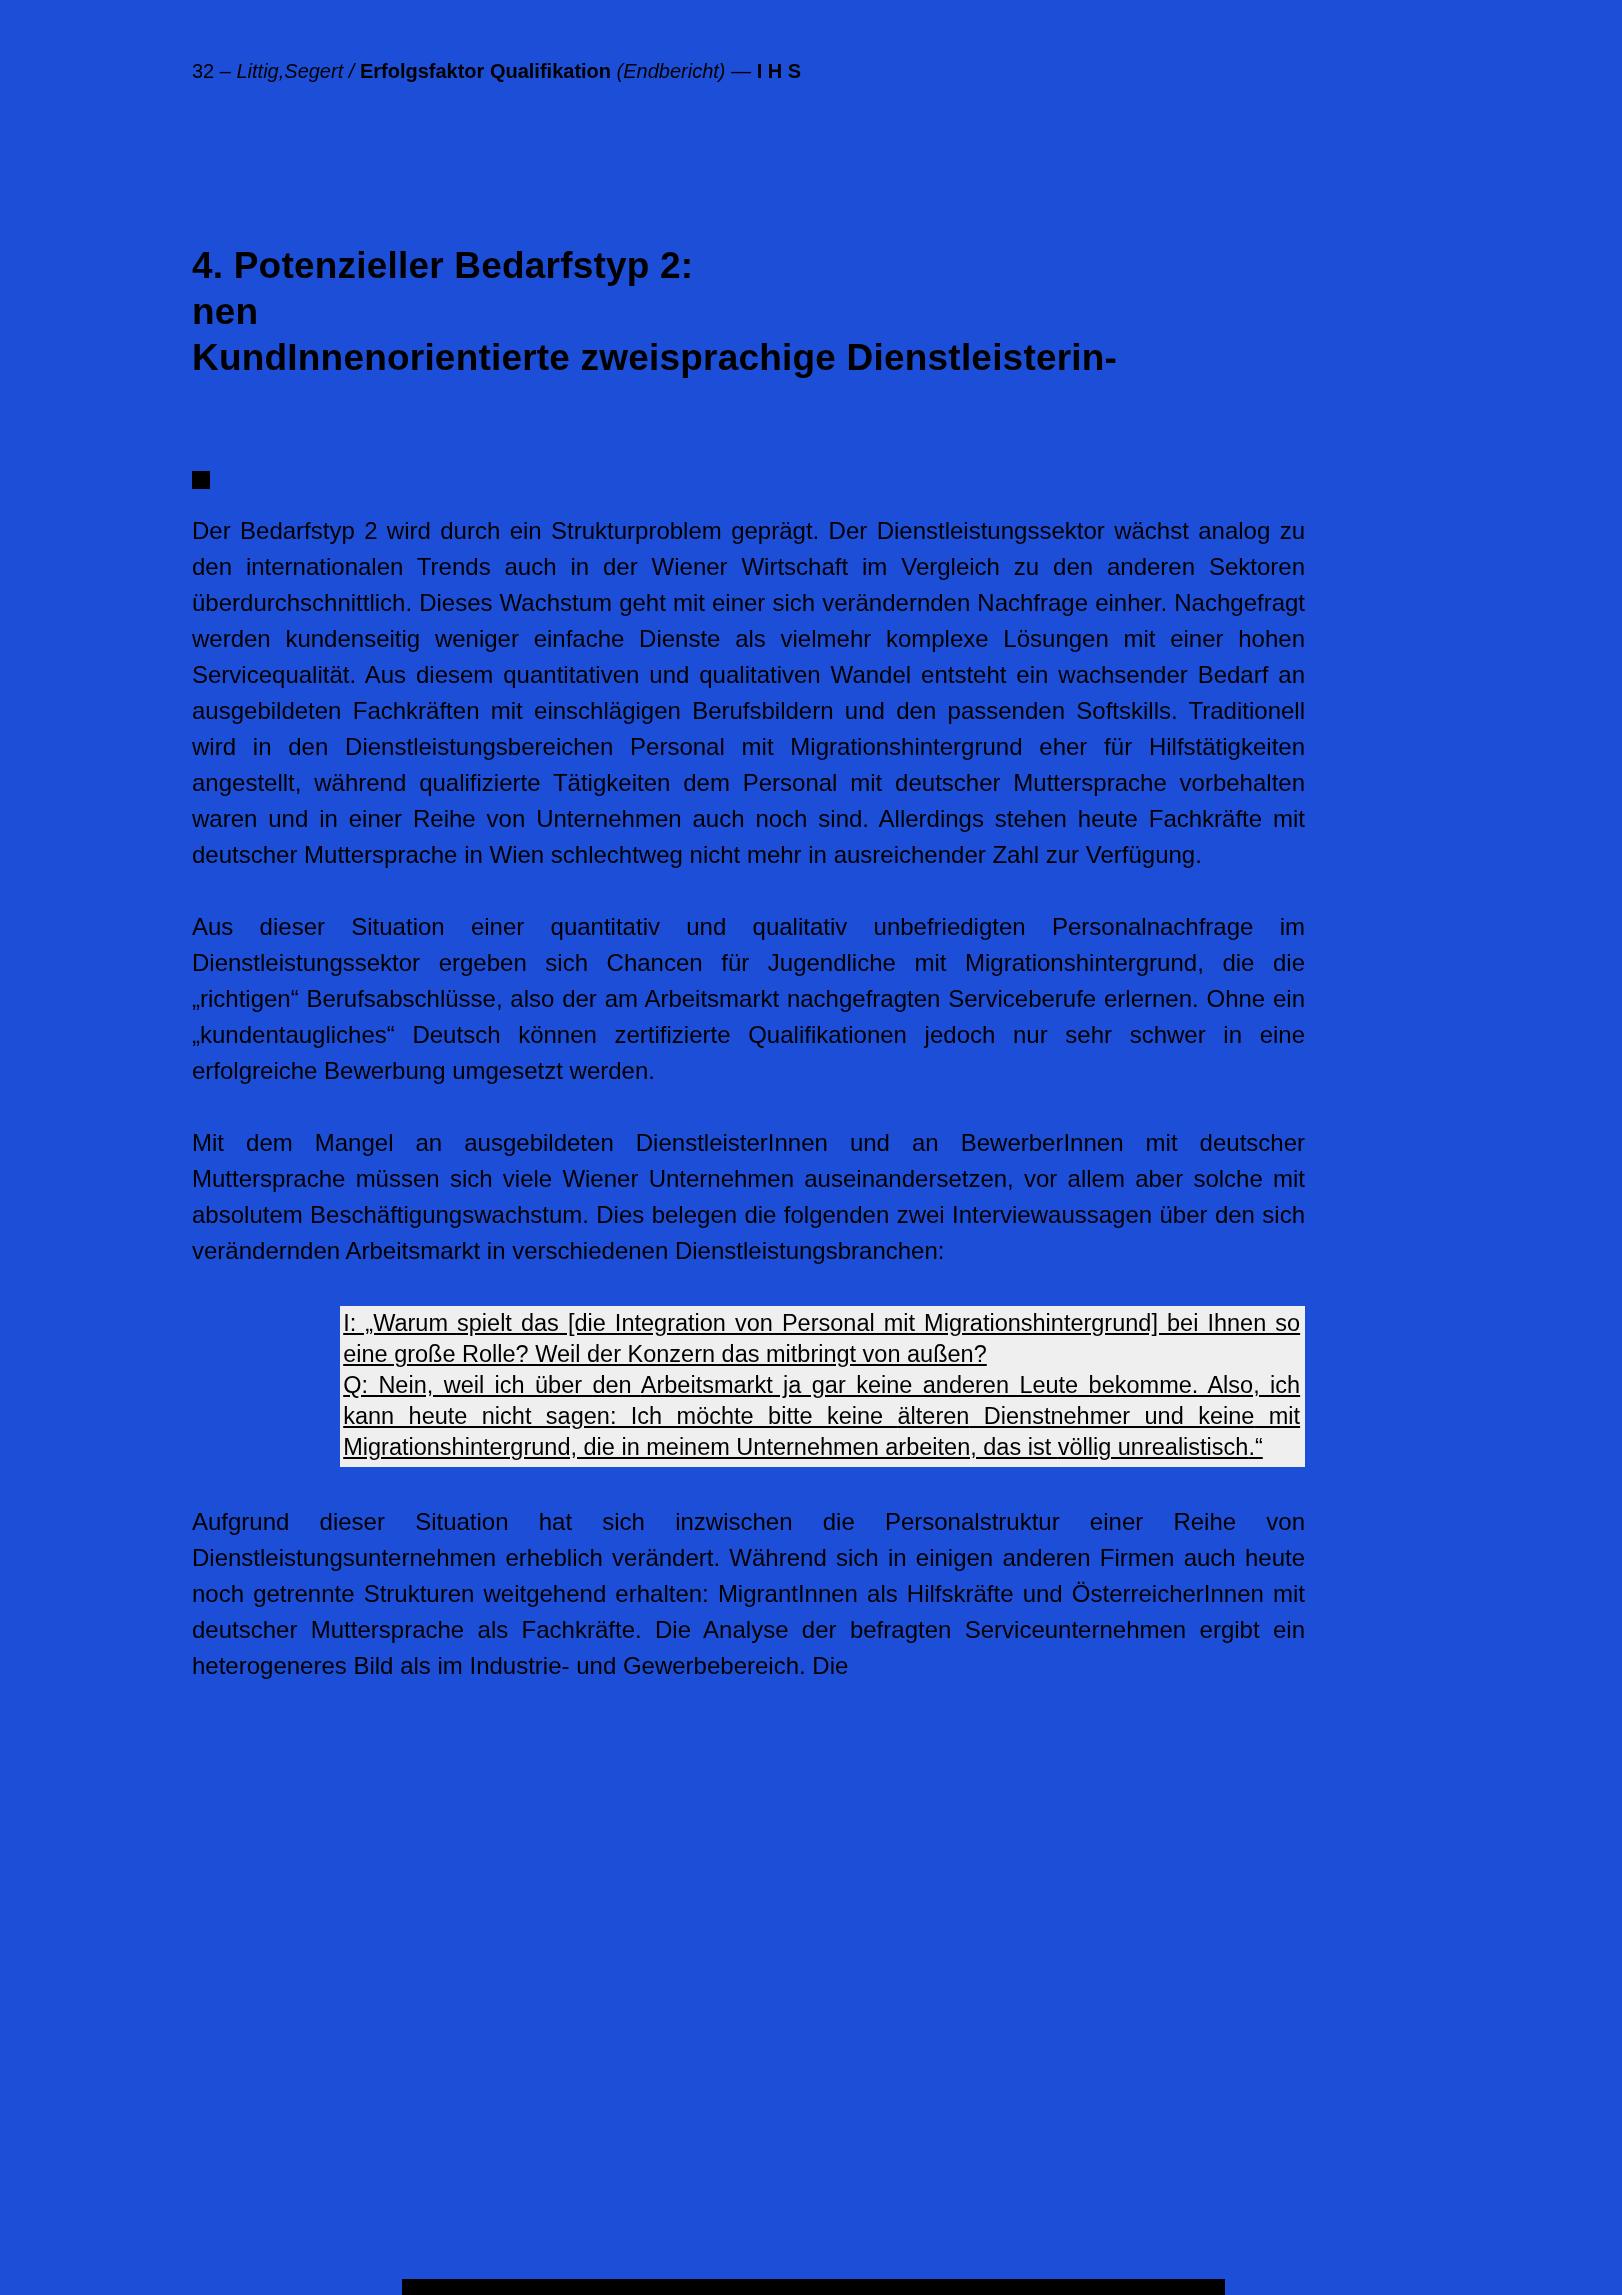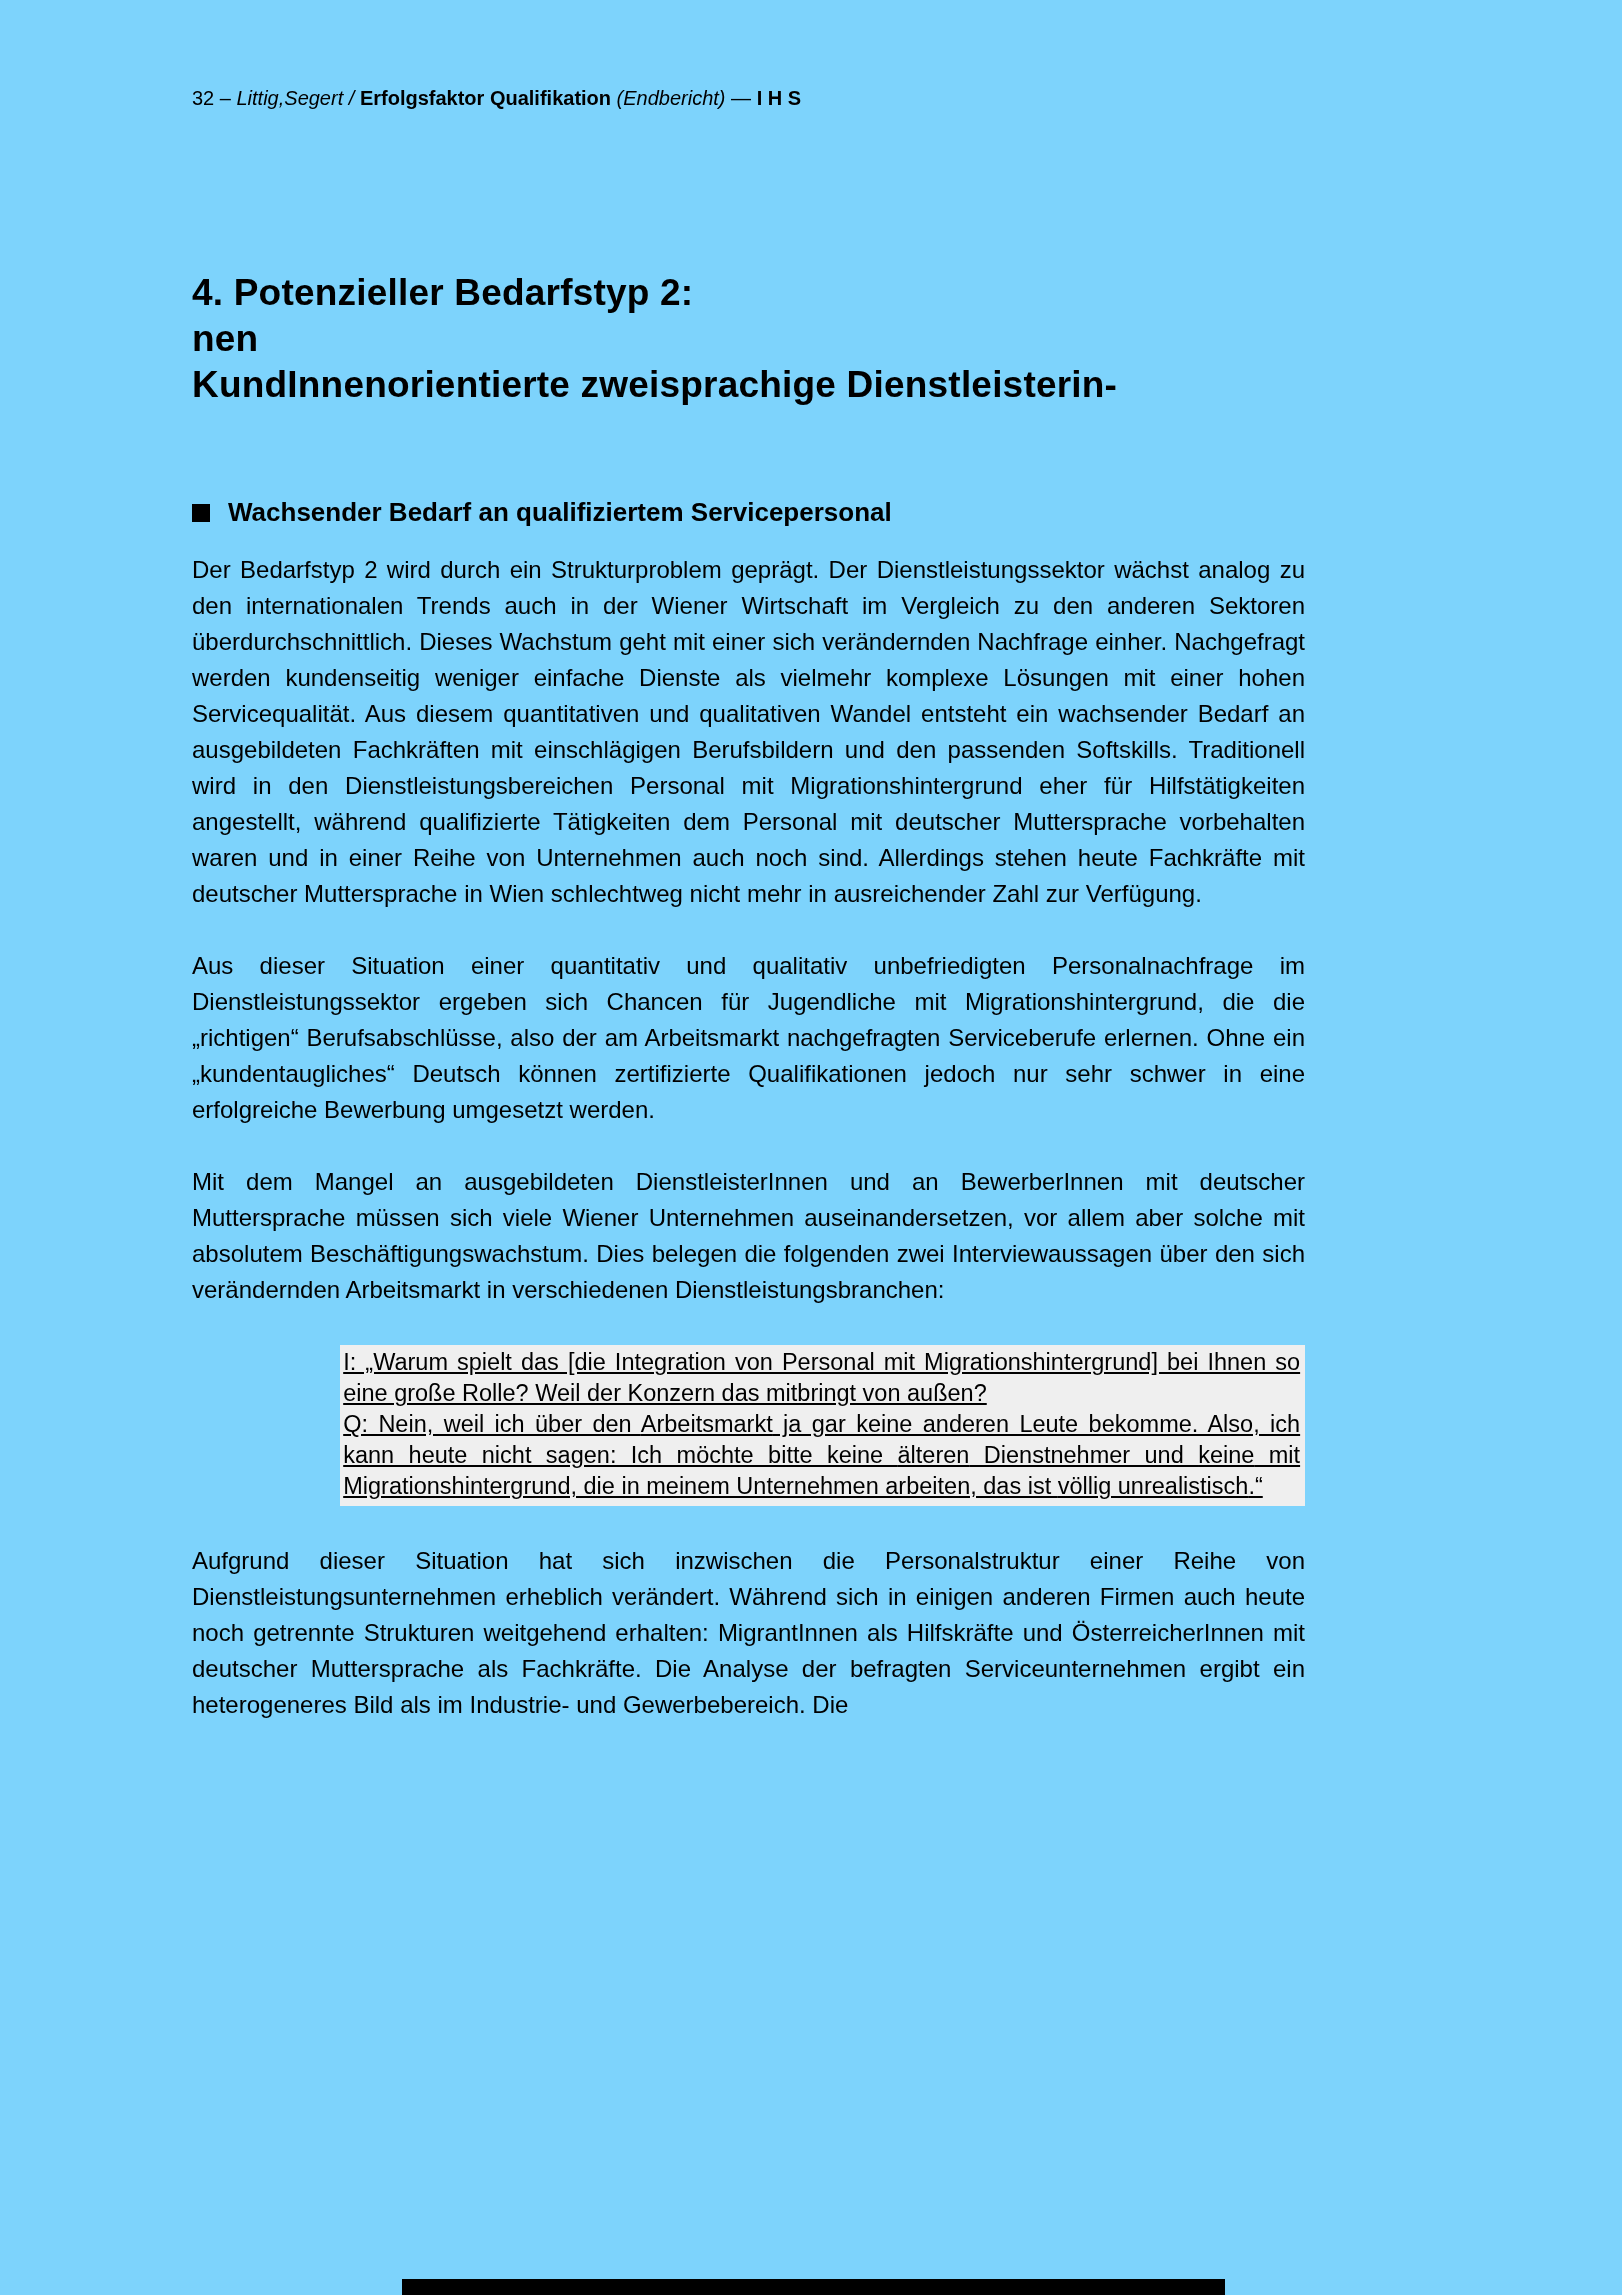--- a/index.html
+++ b/index.html
@@ -1,24 +1,24 @@
 <!DOCTYPE html>
 <html lang="de" style="font-size:13px"><head>
 <meta charset="utf-8">
 <style>
   * { box-sizing: border-box; }
   html, body { margin: 0; padding: 0; background: #ffffff; }
   .page {
     position: relative;
     width: 1622px;
     height: 2295px;
-    background: #7dd3fc;
+    background: #1d4ed8;
     color: #000000;
     font-family: "Liberation Sans", "DejaVu Sans", sans-serif;
-    padding: 85px 317px 0 192px;
+    padding: 58px 317px 0 192px;
     overflow: hidden;
   }
   .running-header {
     font-size: 20px;
     line-height: 26px;
     white-space: nowrap;
   }
   .doc-title {
     margin: 159px 0 16px 0;
     font-size: 37px;
@@ -78,21 +78,20 @@
   <div class="running-header"><span>32 – </span><span style="font-style: italic;">Littig,Segert / </span><span style="font-weight: bold;">Erfolgsfaktor Qualifikation </span><span style="font-style: italic;">(Endbericht) </span><span>— </span><span style="font-weight: bold;">I H S</span></div>
 
   <h1 class="doc-title">
     <span class="title-line">4. Potenzieller Bedarfstyp 2:</span>
     <span class="title-line">nen</span>
     <span class="title-line">KundInnenorientierte zweisprachige Dienstleisterin-</span>
   </h1>
 
   <h2 class="section-heading">
     <span class="bullet-square"></span>
-    <span>Wachsender Bedarf an qualifiziertem Servicepersonal</span>
   </h2>
 
   <p class="body-par first-par">Der Bedarfstyp 2 wird durch ein Strukturproblem geprägt. Der Dienstleistungssektor wächst analog zu den internationalen Trends auch in der Wiener Wirtschaft im Vergleich zu den anderen Sektoren überdurchschnittlich. Dieses Wachstum geht mit einer sich verändernden Nachfrage einher. Nachgefragt werden kundenseitig weniger einfache Dienste als vielmehr komplexe Lösungen mit einer hohen Servicequalität. Aus diesem quantitativen und qualitativen Wandel entsteht ein wachsender Bedarf an ausgebildeten Fachkräften mit einschlägigen Berufsbildern und den passenden Softskills. Traditionell wird in den Dienstleistungsbereichen Personal mit Migrationshintergrund eher für Hilfstätigkeiten angestellt, während qualifizierte Tätigkeiten dem Personal mit deutscher Muttersprache vorbehalten waren und in einer Reihe von Unternehmen auch noch sind. Allerdings stehen heute Fachkräfte mit deutscher Muttersprache in Wien schlechtweg nicht mehr in ausreichender Zahl zur Verfügung.</p>
 
   <p class="body-par">Aus dieser Situation einer quantitativ und qualitativ unbefriedigten Personalnachfrage im Dienstleistungssektor ergeben sich Chancen für Jugendliche mit Migrationshintergrund, die die „richtigen“ Berufsabschlüsse, also der am Arbeitsmarkt nachgefragten Serviceberufe erlernen. Ohne ein „kundentaugliches“ Deutsch können zertifizierte Qualifikationen jedoch nur sehr schwer in eine erfolgreiche Bewerbung umgesetzt werden.</p>
 
   <p class="body-par">Mit dem Mangel an ausgebildeten DienstleisterInnen und an BewerberInnen mit deutscher Muttersprache müssen sich viele Wiener Unternehmen auseinandersetzen, vor allem aber solche mit absolutem Beschäftigungswachstum. Dies belegen die folgenden zwei Interviewaussagen über den sich verändernden Arbeitsmarkt in verschiedenen Dienstleistungsbranchen:</p>
 
   <div class="quote-block">
     <p class="quote-par"><span>I: „Warum spielt das [die Integration von Personal mit Migrationshintergrund] bei Ihnen so eine große Rolle? Weil der Konzern das mitbringt von außen?</span></p>

